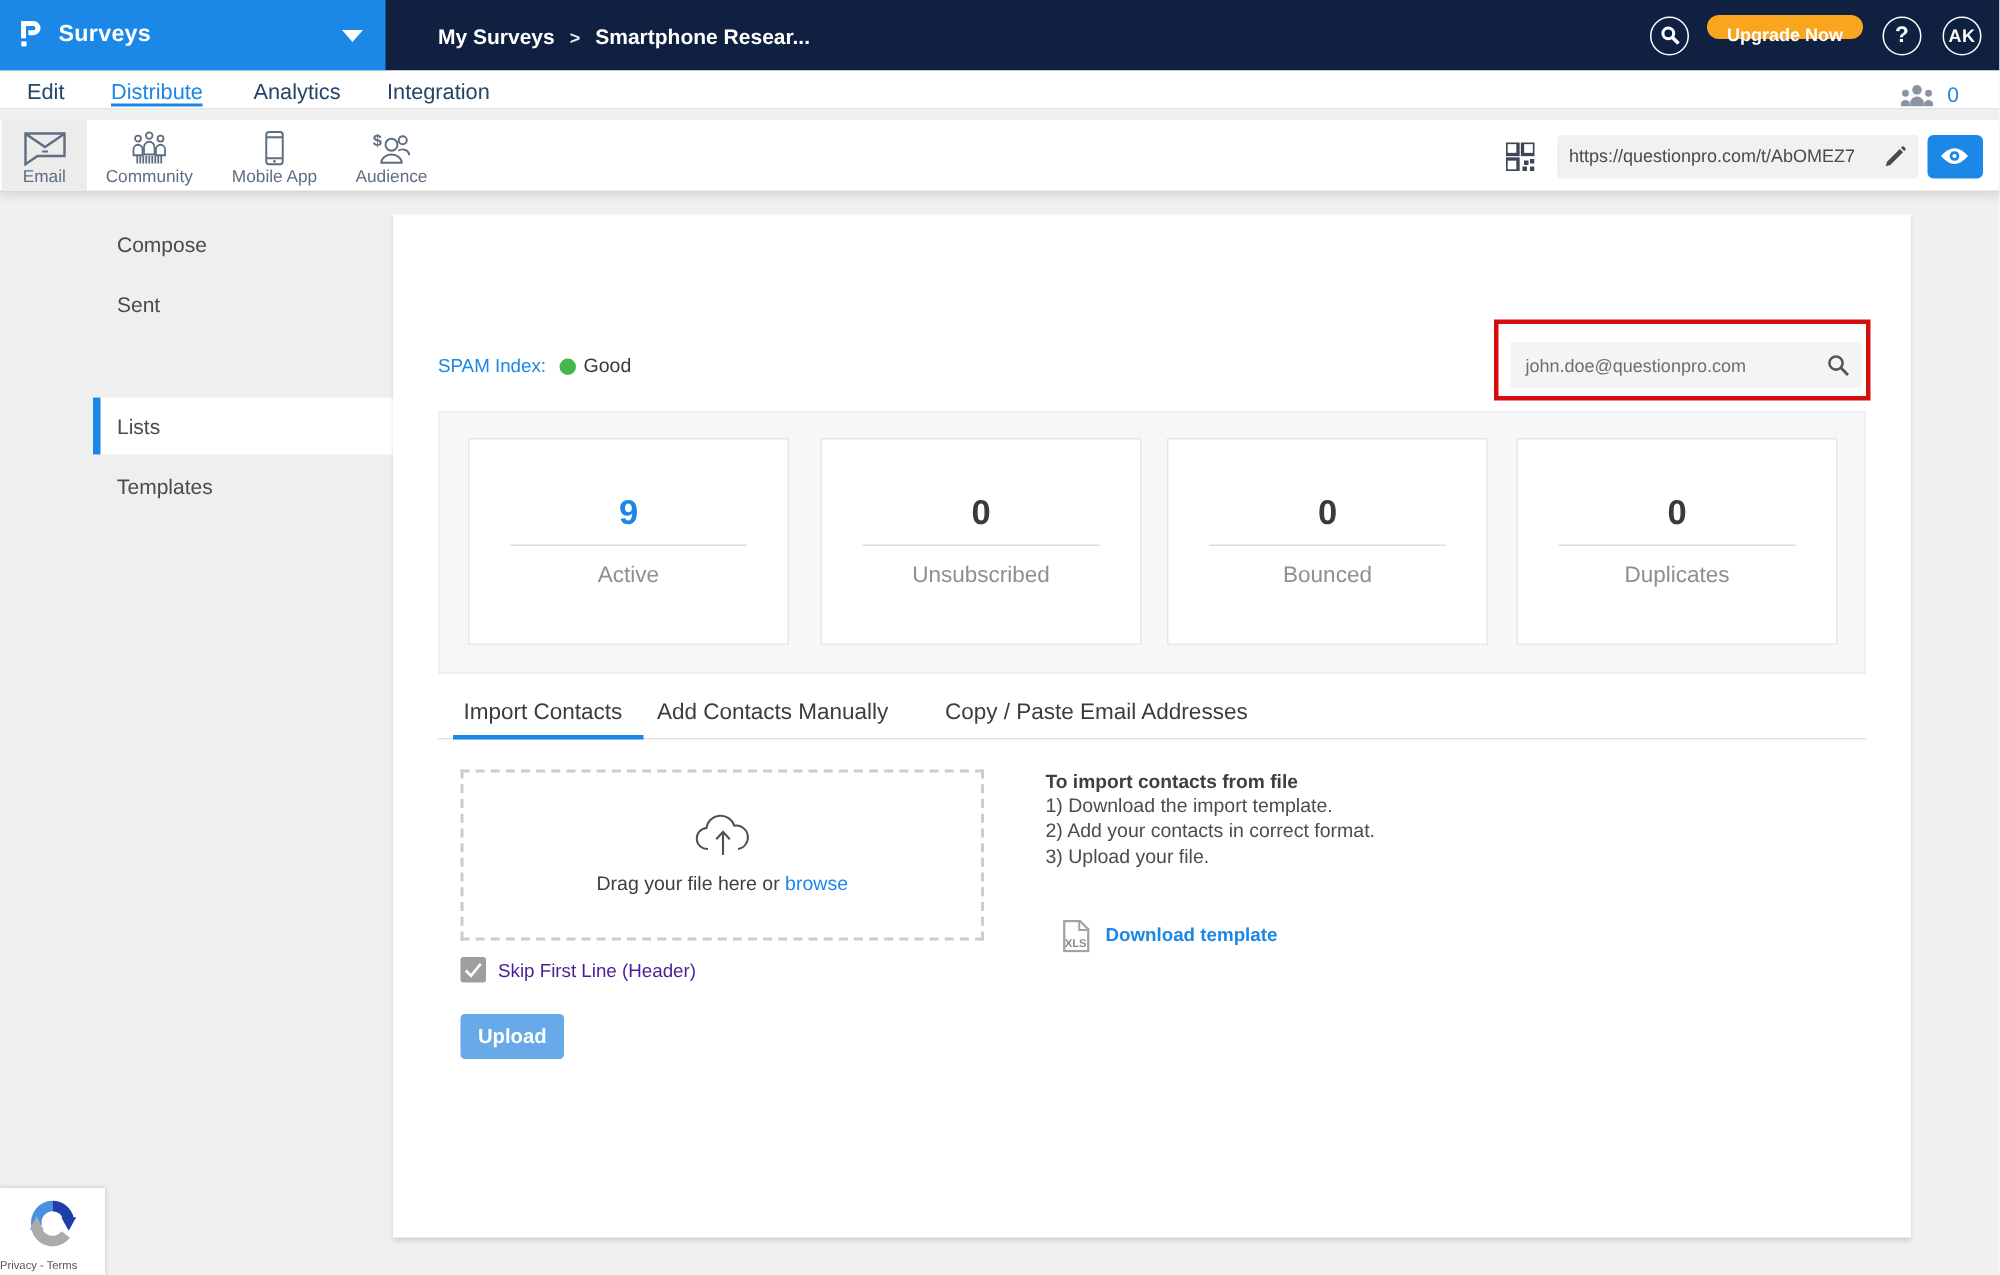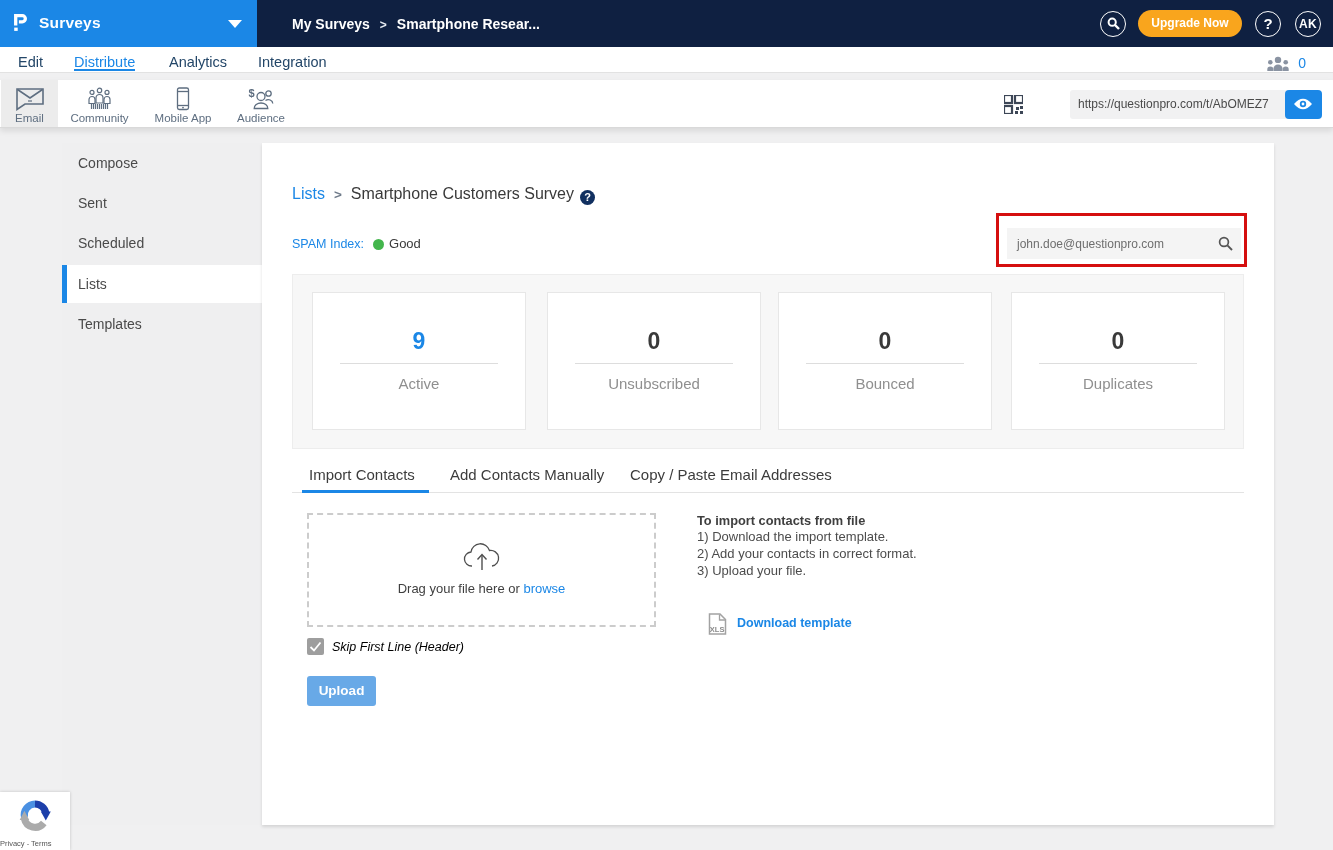--- a/index.html
+++ b/index.html
@@ -11,40 +11,40 @@
 #hdr-blue { position:absolute; left:0; top:0; width:257px; height:47px; background:#1b87e6; }
 #logo { position:absolute; left:14px; top:14px; }
 #brand { position:absolute; left:39px; top:14px; color:#fff; font-size:15.5px; font-weight:bold; letter-spacing:0.2px; }
 #caret { position:absolute; left:228px; top:20px; width:0; height:0; border-left:7px solid transparent; border-right:7px solid transparent; border-top:8px solid #fff; }
 #bc { position:absolute; left:273px; top:16px; color:#fff; font-size:14px; font-weight:bold;margin-left:19px; }
 #bc .sep2 { color:#e8ecf2; padding:0 10px; font-weight:bold; font-size:12px; }
 .hcirc { position:absolute; top:11px; width:26px; height:26px; border:1.5px solid #fff; border-radius:50%; color:#fff; text-align:center; }
 #h-search { left:1100px; }
 #h-q { left:1255px; font-size:15px; font-weight:bold; line-height:24px; }
 #h-ak { left:1295px; font-size:12px; font-weight:bold; line-height:24px; letter-spacing:0.3px; }
-#upgrade { position:absolute; left:1138px; top:10px; width:104px; height:27px; background:#f9a51d; border-radius:14px; color:#fff; font-size:12px; font-weight:bold; text-align:center; line-height:27px; }
+#upgrade { position:absolute; left:1138px; top:10px; width:104px; height:16px; background:#f9a51d; border-radius:14px; color:#fff; font-size:12px; font-weight:bold; text-align:center; line-height:27px; }
 
 
 #row2 { position:absolute; left:0; top:47px; width:1333px; height:26px; background:#fff; border-bottom:1px solid #e2e2e2; }
 .mtab { position:absolute; top:7px; font-size:14.5px; color:#234668; }
 #mt-distribute { color:#1b87e6; }
 #mt-ul { position:absolute; left:74px; top:22px; width:61px; height:2px; background:#1b87e6; }
 #row2-right { position:absolute; right:27px; top:8px; color:#1b87e6; font-size:14px; }
 
 
 #row3 { position:absolute; left:0; top:80px; width:1333px; height:48px; background:#fff; border-bottom:1px solid #d9d9d9; box-shadow:0 3px 6px rgba(0,0,0,0.10); }
 .titem { position:absolute; top:0; height:47px; text-align:center; }
 .titem .lbl { font-size:11.5px; color:#5e6e80; position:absolute; bottom:3px; width:100%; }
 #ti-email { left:1px; width:57px; background:#ececec; }
 #ti-community { left:58px; width:83px; }
 #ti-mobile { left:141px; width:84px; }
 #ti-audience { left:225px; width:72px; }
 .ticon { position:absolute; top:7px; left:0; width:100%; height:24px; }
 #qr { position:absolute; left:1004px; top:15px; }
-#urlbox { position:absolute; left:1038px; top:10px; width:241px; height:29px; background:#f1f1f2; border-radius:3px;margin-left:32px; }
+#urlbox { position:absolute; left:1038px; top:10px; width:241px; height:29px; background:#f1f1f2; border-radius:3px; }
 #urltext { position:absolute; left:8px; top:7px; font-size:12px; color:#4a4a4a; width:205px; overflow:hidden; white-space:nowrap; }
 #pencil { position:absolute; left:218px; top:7px; }
 #eyebtn { position:absolute; left:1285px; top:10px; width:37px; height:29px; background:#1b87e6; border-radius:4px; }
 
 
 #sidebar { position:absolute; left:62px; top:143px; width:200px; height:682px; background:#efeff0; }
 .sitem { position:absolute; left:0; width:200px; height:40px; line-height:40px; padding-left:16px; font-size:14px; color:#4a4a4a; }
 .sitem.active { background:#fff; border-left:5px solid #1b87e6; padding-left:11px; }
 
 
@@ -69,21 +69,21 @@
 
 .ptab { position:absolute; top:323px; font-size:15px; color:#3c3c3c; }
 #tabline { position:absolute; left:30px; top:349px; width:952px; height:1px; background:#e3e3e3; }
 #tabul { position:absolute; left:40px; top:347px; width:127px; height:3px; background:#1b87e6; }
 
 #dropzone { position:absolute; left:45px; top:370px; width:349px; height:114px; border:2px dashed #ccc; }
 #dragtxt { position:absolute; left:45px; top:438px; width:349px; text-align:center; font-size:13px; color:#3f3f3f; }
 #dragtxt a { color:#1b87e6; text-decoration:none; }
 #cloud { position:absolute; left:200px; top:398px; }
 #chk { position:absolute; left:45px; top:495px; width:17px; height:17px; background:#9e9e9e; border-radius:2px; }
-#chklbl { position:absolute; left:70px; top:497px; font-size:12.5px; color:#000000;font-style:italic; }
+#chklbl { position:absolute; left:70px; top:497px; font-size:12.5px; color:#4c1d95; }
 #upload { position:absolute; left:45px; top:533px; width:69px; height:30px; background:#68a9e7; border-radius:3px; color:#fff; font-size:13.5px; font-weight:bold; text-align:center; line-height:30px; }
 
 #rcol { position:absolute; left:435px; top:370px; width:420px; font-size:13px; color:#4c4c4c; }
 #rcol h4 { font-size:12.8px; color:#3f3f3f; }
 #rcol .steps { line-height:17px; }
 #dlt { position:absolute; left:445px; top:470px; }
 #dltxt { position:absolute; left:475px; top:473px; font-size:12.5px; font-weight:bold; color:#1b87e6; }
 
 
 #recap { position:absolute; left:0; top:792px; width:70px; height:58px; background:#fff; box-shadow:0 0 3px rgba(0,0,0,0.2); }
@@ -207,27 +207,25 @@
       <path d="M1 7 Q10 -3.5 19 7 Q10 17.5 1 7 Z" fill="#fff"></path>
       <circle cx="10" cy="7" r="3.2" fill="#1b87e6"></circle>
       <circle cx="10" cy="7" r="1.4" fill="#fff"></circle>
     </svg>
   </div>
 </div>
 
 <div id="sidebar">
   <div class="sitem" style="top:0px">Compose</div>
   <div class="sitem" style="top:40px">Sent</div>
-  <div class="sitem" style="top:80px">Scheduled</div>
   <div class="sitem active" style="top:122px;height:38px;line-height:38px">Lists</div>
   <div class="sitem" style="top:161px">Templates</div>
 </div>
 
 <div id="panel">
-  <div id="crumb"><a>Lists</a><span class="sep">&gt;</span>Smartphone Customers Survey<span id="qbadge">?</span></div>
   <div id="spamrow">SPAM Index:<span id="spamdot"></span><span id="spamgood">Good</span></div>
   <div id="srchbox">
     <div id="srchtext">john.doe@questionpro.com</div>
     <svg width="15" height="15" viewBox="0 0 15 15" style="position:absolute; right:8px; top:8px">
       <circle cx="6" cy="6" r="4.4" fill="none" stroke="#555" stroke-width="1.7"></circle>
       <line x1="9.4" y1="9.4" x2="14" y2="14" stroke="#555" stroke-width="1.9"></line>
     </svg>
   </div>
   <div id="redbox"></div>
 
@@ -248,21 +246,21 @@
         <div class="lbl">Bounced</div>
       </div>
     <div class="card" style="left:718px">
         <div class="num">0</div>
         <div class="ln"></div>
         <div class="lbl">Duplicates</div>
       </div>
   </div>
 
   <div class="ptab" style="left:47px">Import Contacts</div>
-  <div class="ptab" style="left:188px">Add Contacts Manually</div>
+  <div class="ptab" style="left:176px">Add Contacts Manually</div>
   <div class="ptab" style="left:368px">Copy / Paste Email Addresses</div>
   <div id="tabline"></div>
   <div id="tabul"></div>
 
   <div id="dropzone"></div>
   <svg id="cloud" width="40" height="30" viewBox="0 0 40 30">
     <path d="M10 25 A7 7 0 0 1 9 11 A9.5 9.5 0 0 1 27.5 9.5 A6.5 6.5 0 0 1 30 25" fill="none" stroke="#4f4f4f" stroke-width="1.3"></path>
     <line x1="20" y1="14" x2="20" y2="29" stroke="#4f4f4f" stroke-width="1.4"></line>
     <path d="M15.5 18.5 L20 13.5 L24.5 18.5" fill="none" stroke="#4f4f4f" stroke-width="1.4"></path>
   </svg>

